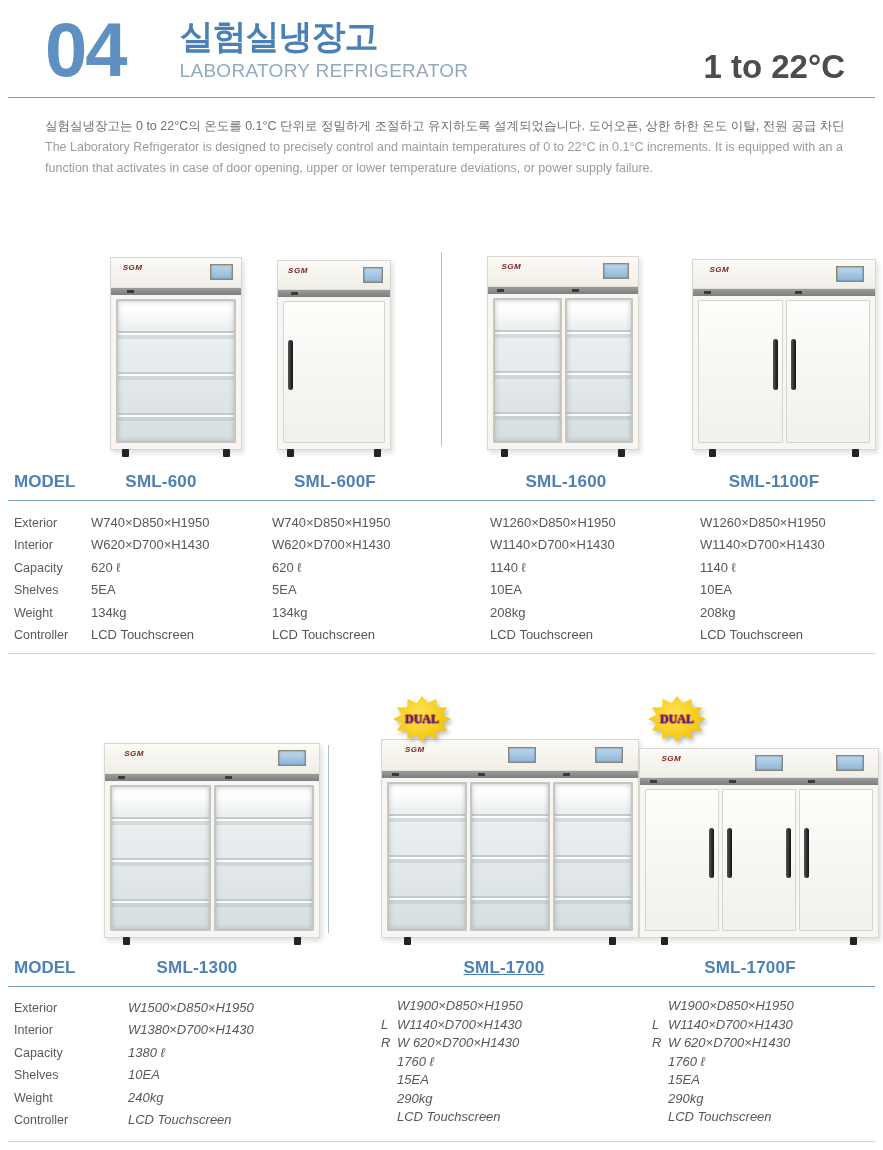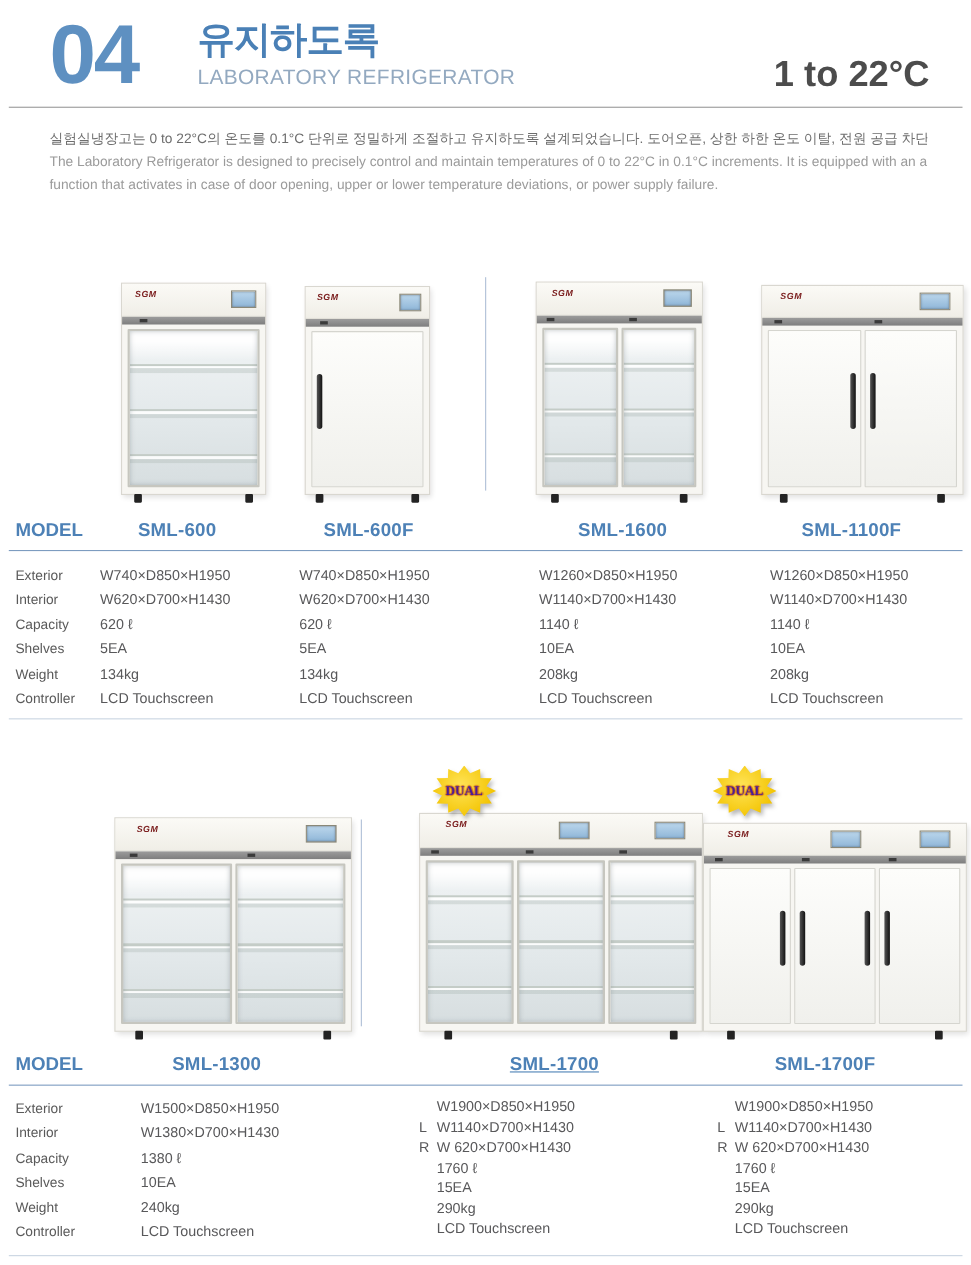--- a/index.html
+++ b/index.html
@@ -82,35 +82,35 @@
   .specs{position:absolute;left:8px;right:8px;border-bottom:1px solid #c9d4e2;}
   #specs1{top:507px;height:147px;padding-top:5px;box-sizing:border-box;}
   #specs2{top:992px;height:150px;padding-top:5px;box-sizing:border-box;}
   .srow{position:relative;height:22.4px;}
   .slabel{position:absolute;left:6px;top:0;line-height:22.4px;}
   .jlabel{display:inline-block;width:60px;text-align:justify;color:#5a5a5a;font-size:12.5px;}
   .jlabel::after{content:"";display:inline-block;width:100%;}
   .sval{position:absolute;top:0;line-height:22.4px;font-size:13px;color:#58585a;}
   .labels-col{position:absolute;left:6px;top:5px;}
   .labels-col .lline{height:22.4px;line-height:22.4px;}
-  .vcol{position:absolute;top:5px;}
+  .vcol{position:absolute;top:5px;font-style:italic;}
   .vcol .line{position:relative;padding-left:16px;line-height:22.4px;font-size:13px;color:#58585a;white-space:nowrap;}
   .vcol.tight .line{line-height:18.55px;}
   .vcol .pfx{position:absolute;left:0;top:0;}
 </style>
 </head>
 <body>
 
 <div class="page">
 
   <div class="hdr">
     <div class="hdr-left">
       <span class="hdr-num">04</span>
       <div class="hdr-titles">
-        <div class="hdr-ko">유지하도록</div>
+        <div class="hdr-ko">실험실냉장고</div>
         <div class="hdr-en">LABORATORY REFRIGERATOR</div>
       </div>
     </div>
     <div class="hdr-temp">1 to 22°C</div>
   </div>
   <div class="hrule"></div>
 
   <div class="desc">
     <div class="desc-ko">실험실냉장고는 0 to 22°C의 온도를 0.1°C 단위로 정밀하게 조절하고 유지하도록 설계되었습니다. 도어오픈, 상한 하한 온도 이탈, 전원 공급 차단 시 알람 기능이 있습니다.</div>
     <div class="desc-en">The Laboratory Refrigerator is designed to precisely control and maintain temperatures of 0 to 22°C in 0.1°C increments. It is equipped with an alarm</div>

